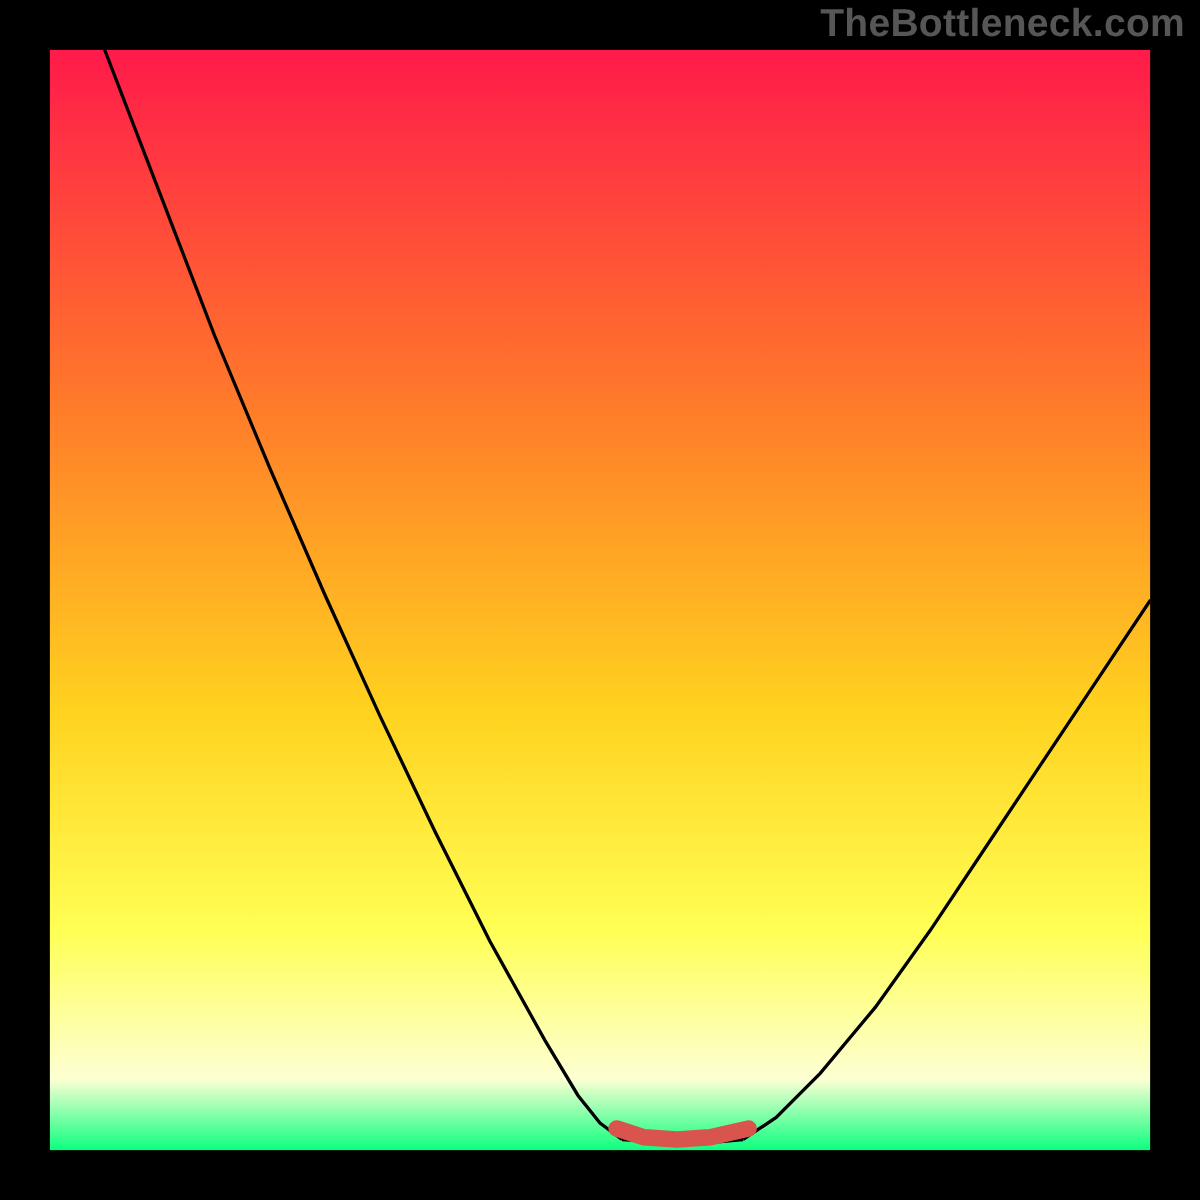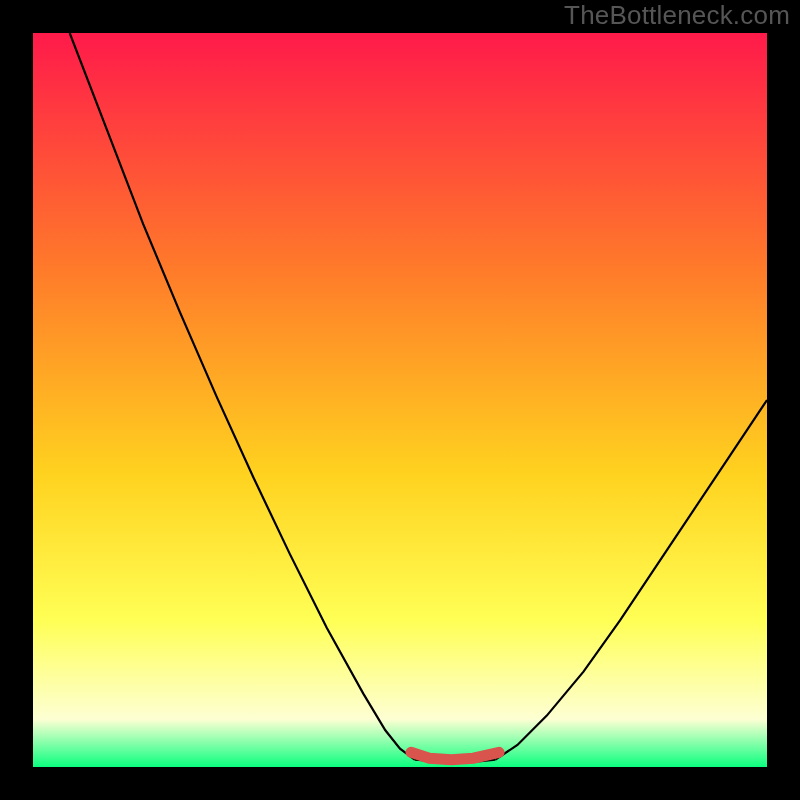--- a/index.html
+++ b/index.html
@@ -9,21 +9,21 @@
     width: 800px;
     height: 800px;
     background: #000;
   }
   .watermark {
     position: absolute;
     top: 0;
     right: 10px;
     font-family: Arial, Helvetica, sans-serif;
     font-size: 26px;
-    font-weight: 400;
+    font-weight: 700;
     color: #565656;
     letter-spacing: 0.2px;
     z-index: 10;
   }
   .plot-area {
     position: absolute;
     left: 33px;
     top: 33px;
     width: 734px;
     height: 734px;

